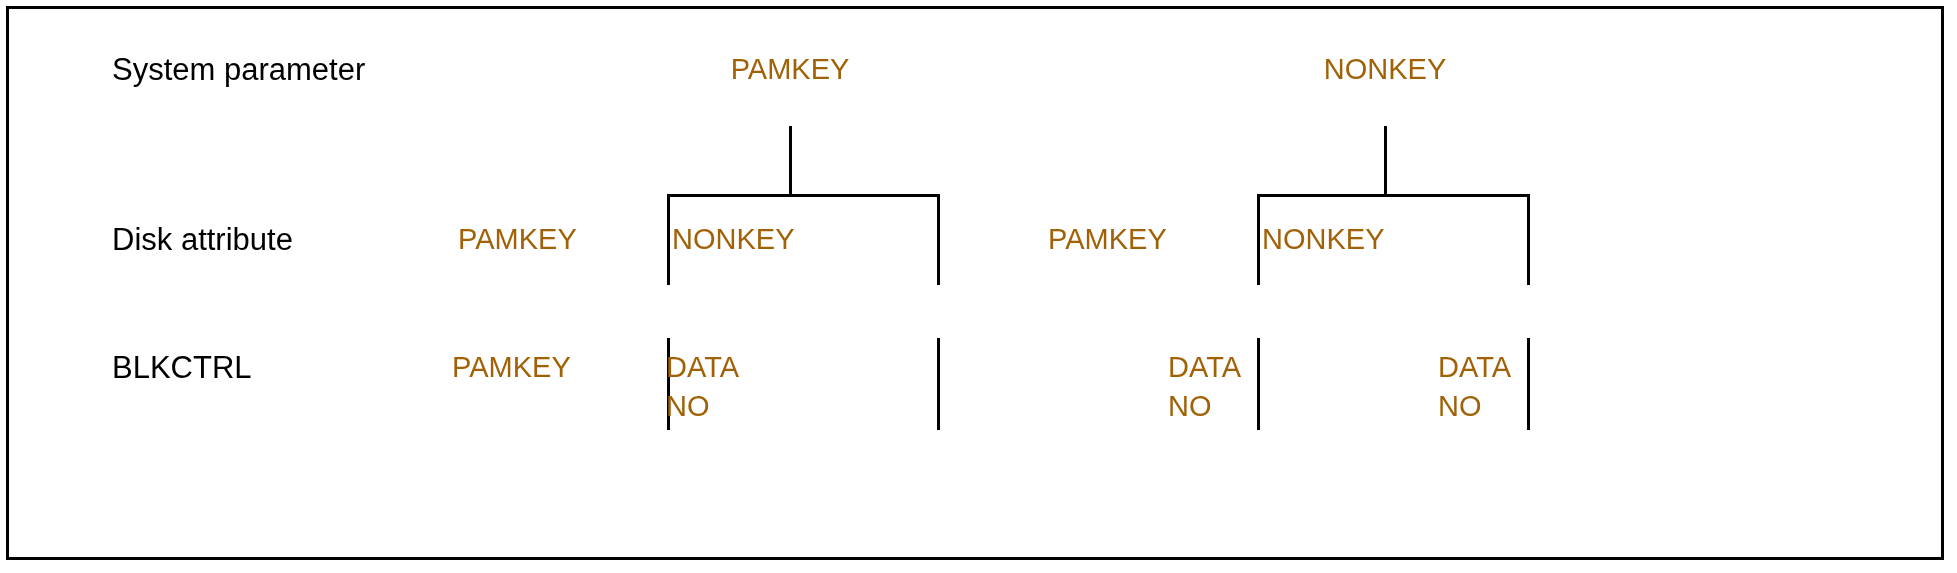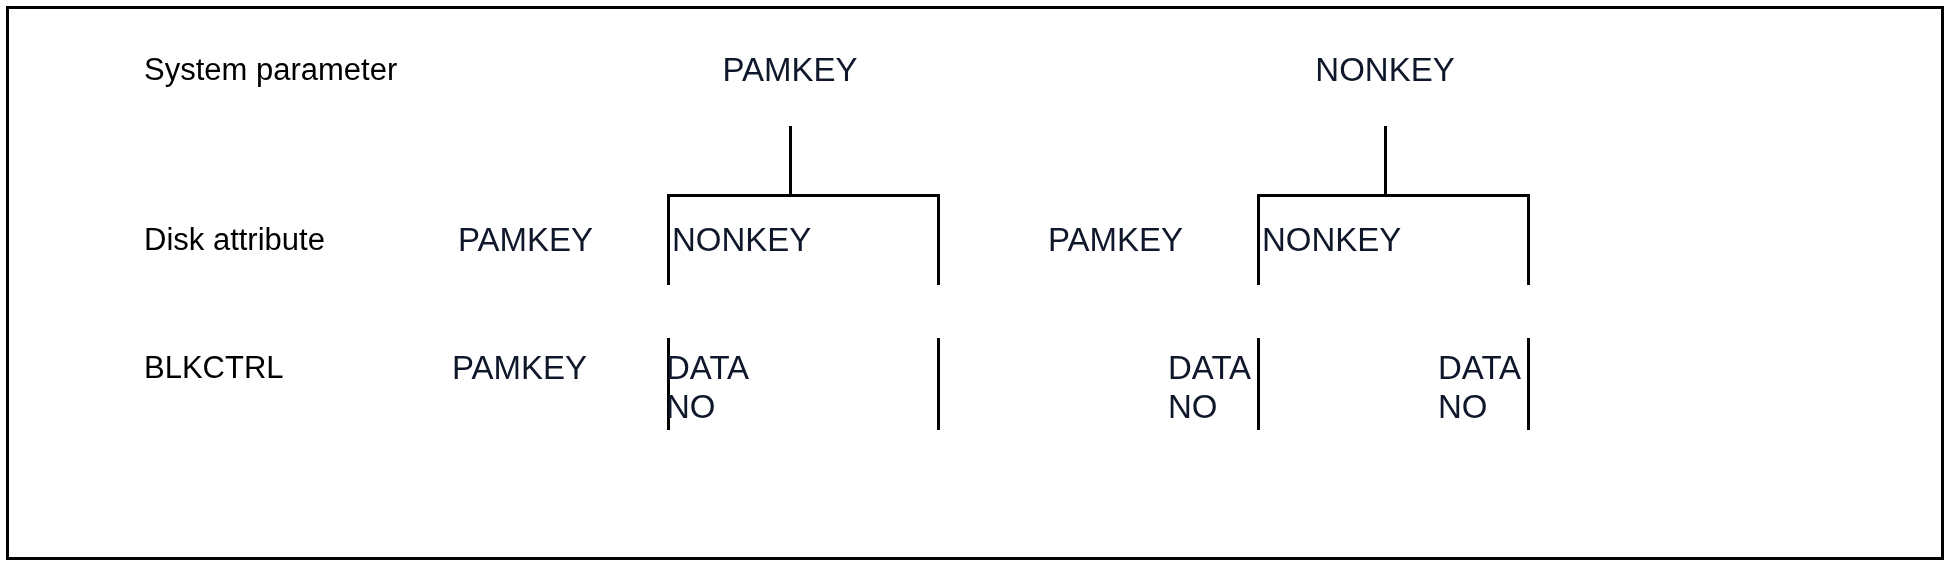--- a/index.html
+++ b/index.html
@@ -25,27 +25,26 @@
     height: 554px;
     border: 3px solid #000000;
     box-sizing: border-box;
   }
   .row-label {
     position: absolute;
     font-size: 31px;
     line-height: 36px;
     color: #000000;
     white-space: nowrap;
-    margin-left: 32px;
   }
   .node {
     position: absolute;
-    font-size: 33px;
+    font-size: 29px;
     line-height: 39px;
-    color: #0f172a;
+    color: #a16207;
     white-space: nowrap;
   }
   .node.center {
     transform: translateX(-50%);
     text-align: center;
   }
   .node-line2 {
     display: block;
   }
   .vline {

